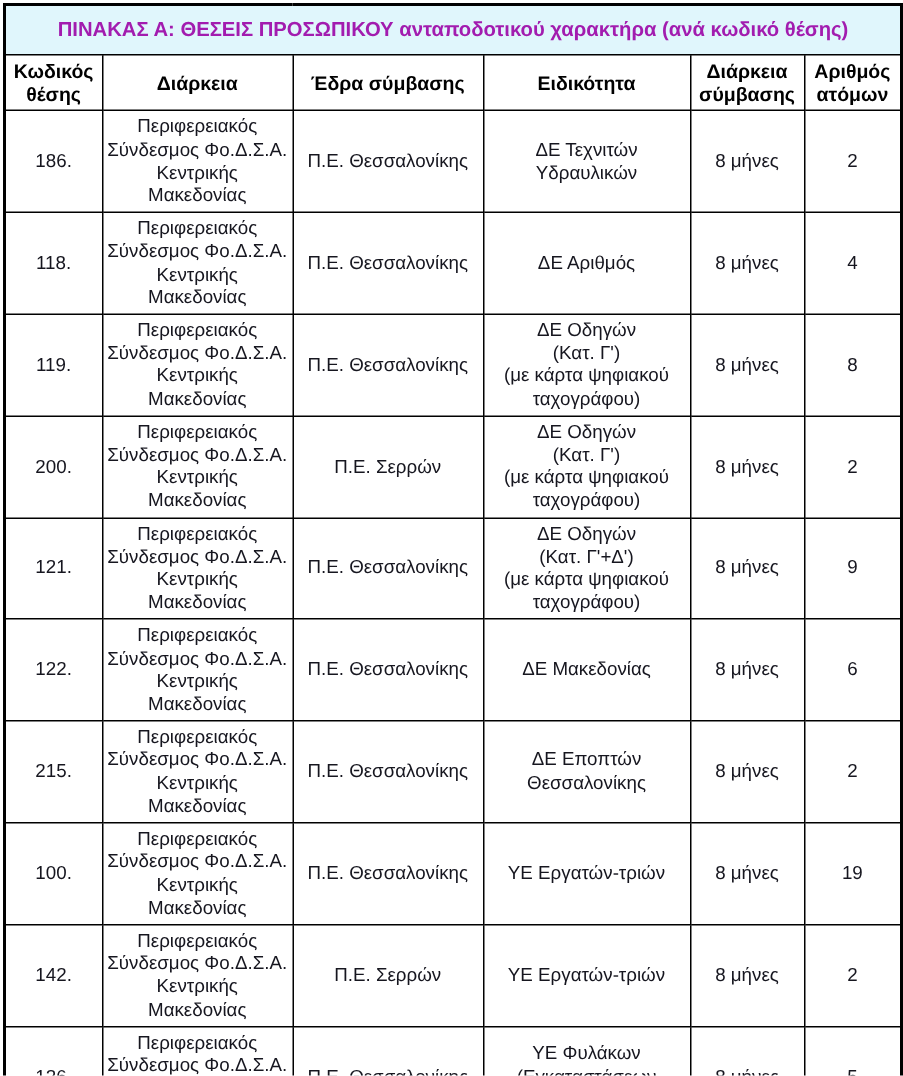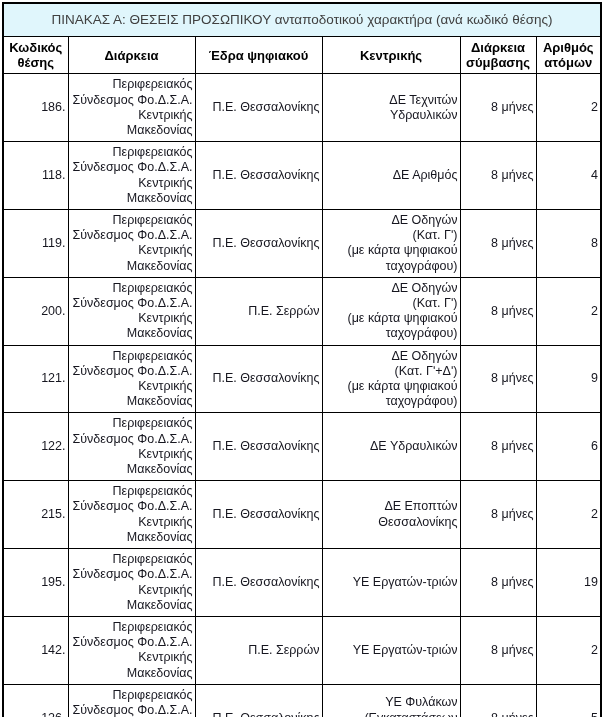--- a/index.html
+++ b/index.html
@@ -27,34 +27,34 @@
     vertical-align:middle;
     padding:3px 2px;
     font-size:12.5px;
     line-height:15.2px;
     white-space:pre-line;
     overflow:hidden;
     word-wrap:break-word;
   }
   .title-cell{
     background:var(--title-bg);
-    font-weight:normal;
+    font-weight:bold;
     font-size:13.5px;
-    color:#404040;
+    color:#a21caf;
     height:24px;
     padding:4px 2px;
   }
   thead th.col-h{
     font-weight:bold;
     font-size:13px;
     color:#000;
     height:30px;
     background:#ffffff;
   }
-  tbody td{color:var(--text);text-align:right;}
+  tbody td{color:var(--text);}
 </style>
 </head>
 <body>
 
 <table>
   <colgroup>
     <col style="width:65px">
     <col style="width:127px">
     <col style="width:127px">
     <col style="width:138px">
@@ -62,22 +62,22 @@
     <col style="width:65px">
   </colgroup>
   <thead>
     <tr>
       <th class="title-cell" colspan="6">ΠΙΝΑΚΑΣ Α: ΘΕΣΕΙΣ ΠΡΟΣΩΠΙΚΟΥ ανταποδοτικού χαρακτήρα (ανά κωδικό θέσης)</th>
     </tr>
     <tr>
       <th class="col-h">Κωδικός
 θέσης</th>
       <th class="col-h">Διάρκεια</th>
-      <th class="col-h">Έδρα ψηφιακού</th>
-      <th class="col-h">Κεντρικής</th>
+      <th class="col-h">Έδρα σύμβασης</th>
+      <th class="col-h">Ειδικότητα</th>
       <th class="col-h">Διάρκεια
 σύμβασης</th>
       <th class="col-h">Αριθμός
 ατόμων</th>
     </tr>
   </thead>
   <tbody id="rows-body">
       <tr>
     <td>186.</td>
     <td>Περιφερειακός
@@ -137,37 +137,37 @@
 ταχογράφου)</td>
     <td>8 μήνες</td>
     <td>9</td>
   </tr>
       <tr>
     <td>122.</td>
     <td>Περιφερειακός
 Σύνδεσμος Φο.Δ.Σ.Α.
 Κεντρικής Μακεδονίας</td>
     <td>Π.Ε. Θεσσαλονίκης</td>
-    <td>ΔΕ Υδραυλικών</td>
+    <td>ΔΕ Μακεδονίας</td>
     <td>8 μήνες</td>
     <td>6</td>
   </tr>
       <tr>
     <td>215.</td>
     <td>Περιφερειακός
 Σύνδεσμος Φο.Δ.Σ.Α.
 Κεντρικής Μακεδονίας</td>
     <td>Π.Ε. Θεσσαλονίκης</td>
     <td>ΔΕ Εποπτών
 Θεσσαλονίκης</td>
     <td>8 μήνες</td>
     <td>2</td>
   </tr>
       <tr>
-    <td>195.</td>
+    <td>100.</td>
     <td>Περιφερειακός
 Σύνδεσμος Φο.Δ.Σ.Α.
 Κεντρικής Μακεδονίας</td>
     <td>Π.Ε. Θεσσαλονίκης</td>
     <td>ΥΕ Εργατών-τριών</td>
     <td>8 μήνες</td>
     <td>19</td>
   </tr>
       <tr>
     <td>142.</td>

